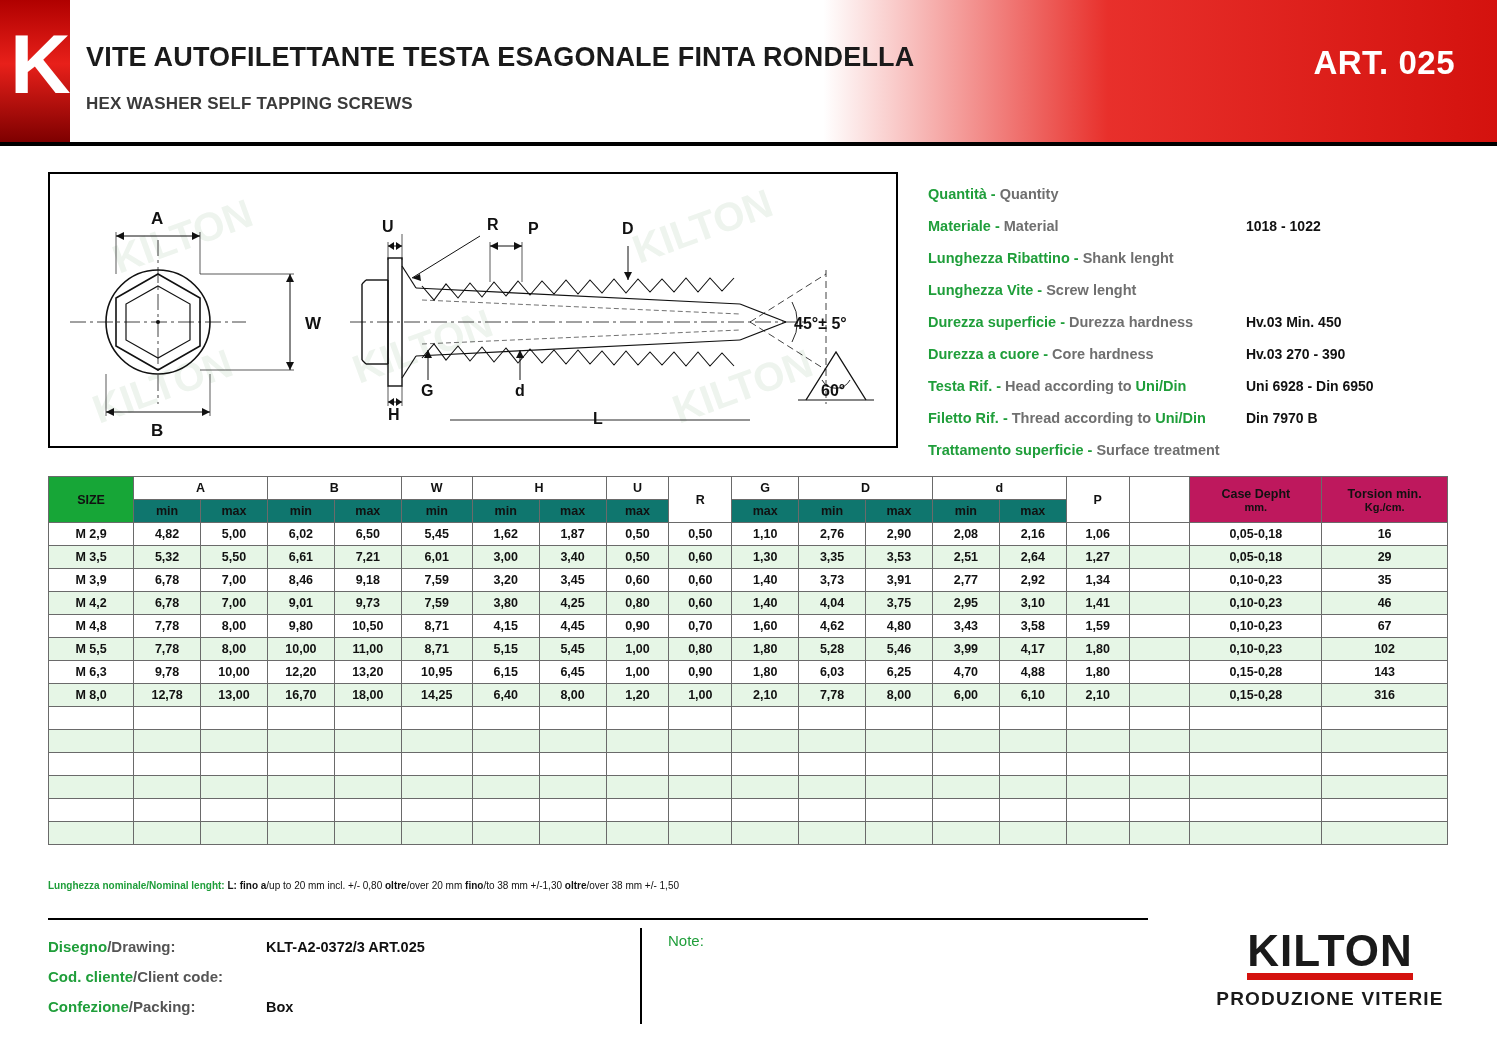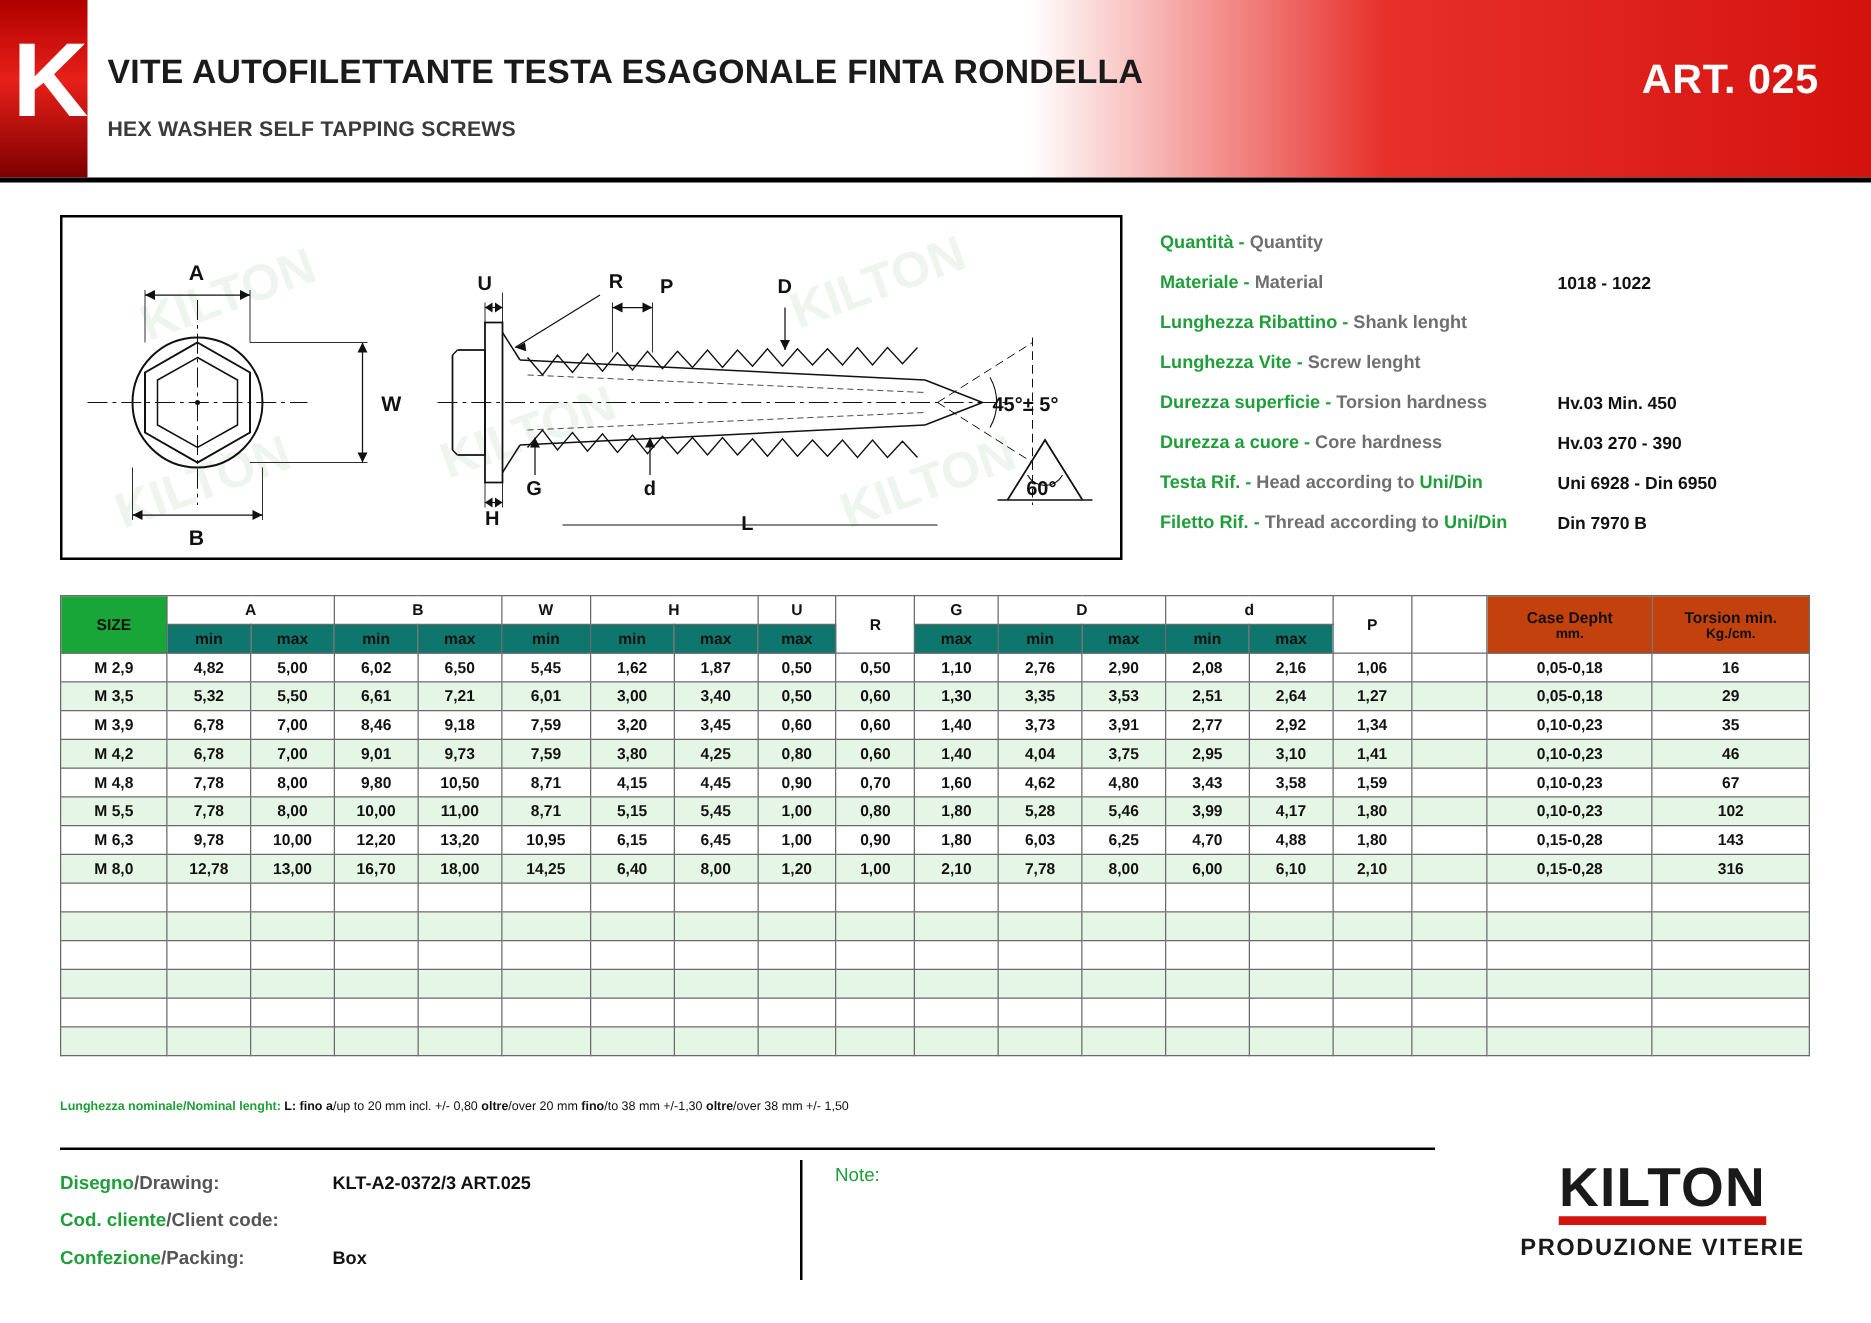--- a/index.html
+++ b/index.html
@@ -164,21 +164,21 @@
     height: 20px;
     font-size: 11.5px;
     background: #0f766e;
   }
   .th-size {
     background: #17a637;
     color: #ffffff;
     font-size: 13px;
   }
   .th-grey {
-    background: #c2410c;
+    background: #be185d;
     font-size: 13px;
   }
   .th-grey .small {
     display: block;
     font-size: 11px;
     font-weight: bold;
   }
   tr.alt td {
     background: #e6f6e6;
   }
@@ -426,34 +426,38 @@
   </div>
   <div class="spec-row">
     <span class="spec-it">Lunghezza Ribattino - </span><span class="spec-en">Shank lenght</span>
     <span class="spec-val"></span>
   </div>
   <div class="spec-row">
     <span class="spec-it">Lunghezza Vite - </span><span class="spec-en">Screw lenght</span>
     <span class="spec-val"></span>
   </div>
   <div class="spec-row">
-    <span class="spec-it">Durezza superficie - </span><span class="spec-en">Torsion hardness</span>
+    <span class="spec-it">Durezza superficie - </span><span class="spec-en">Durezza hardness</span>
     <span class="spec-val">Hv.03 Min. 450</span>
   </div>
   <div class="spec-row">
     <span class="spec-it">Durezza a cuore - </span><span class="spec-en">Core hardness</span>
     <span class="spec-val">Hv.03 270 - 390</span>
   </div>
   <div class="spec-row">
     <span class="spec-it">Testa Rif. - </span><span class="spec-en">Head according to </span><span class="spec-it">Uni/Din</span>
     <span class="spec-val">Uni 6928 - Din 6950</span>
   </div>
   <div class="spec-row">
     <span class="spec-it">Filetto Rif. - </span><span class="spec-en">Thread according to </span><span class="spec-it">Uni/Din</span>
     <span class="spec-val">Din 7970 B</span>
+  </div>
+  <div class="spec-row">
+    <span class="spec-it">Trattamento superficie - </span><span class="spec-en">Surface treatment</span>
+    <span class="spec-val"></span>
   </div>
 </div>
 
 <div class="table-wrap">
   <table class="spec-table">
     <colgroup>
       <col style="width:84px">
         <col style="width:66px">
         <col style="width:66px">
       <col style="width:66px">

